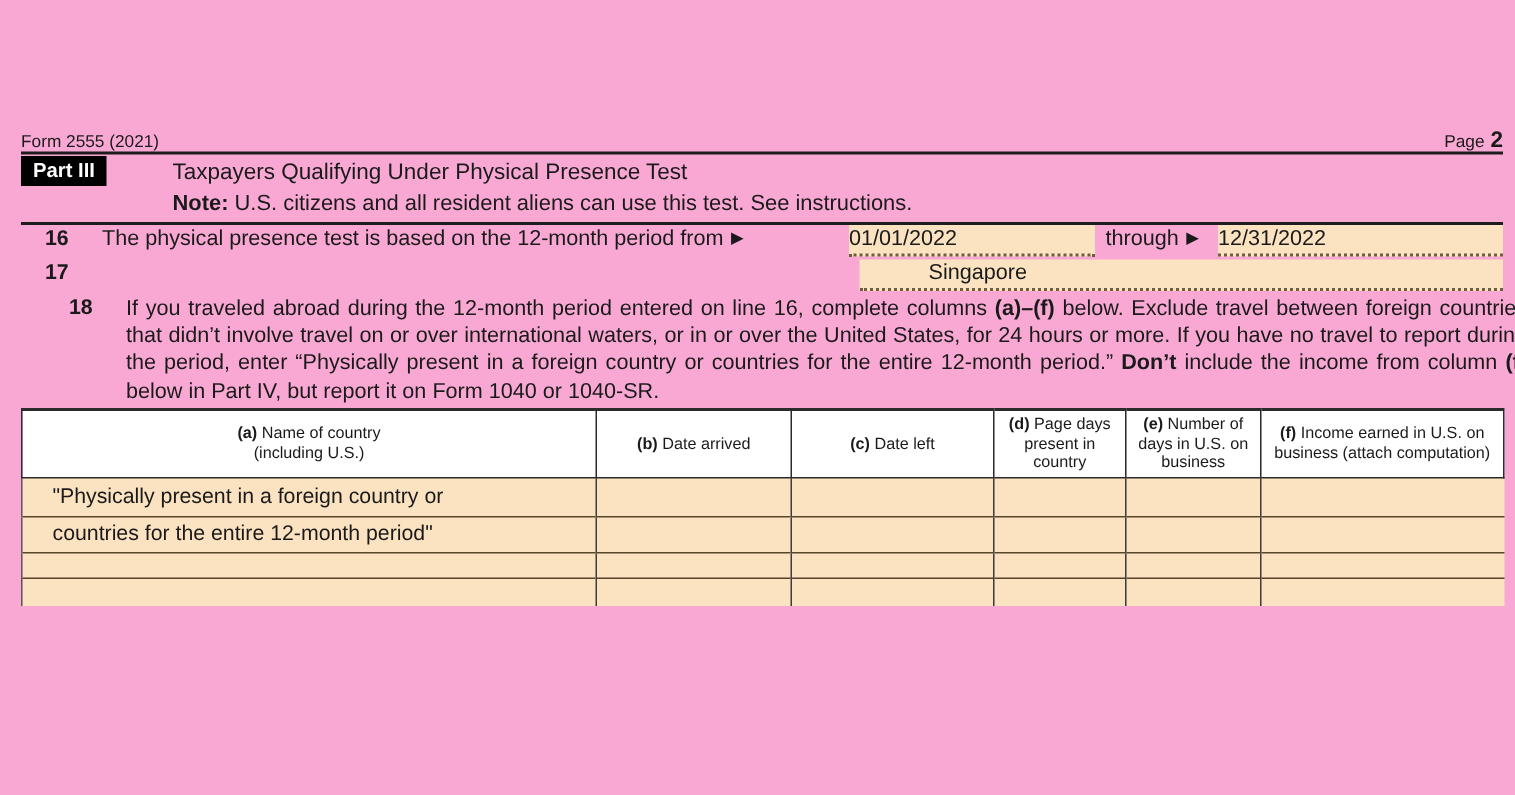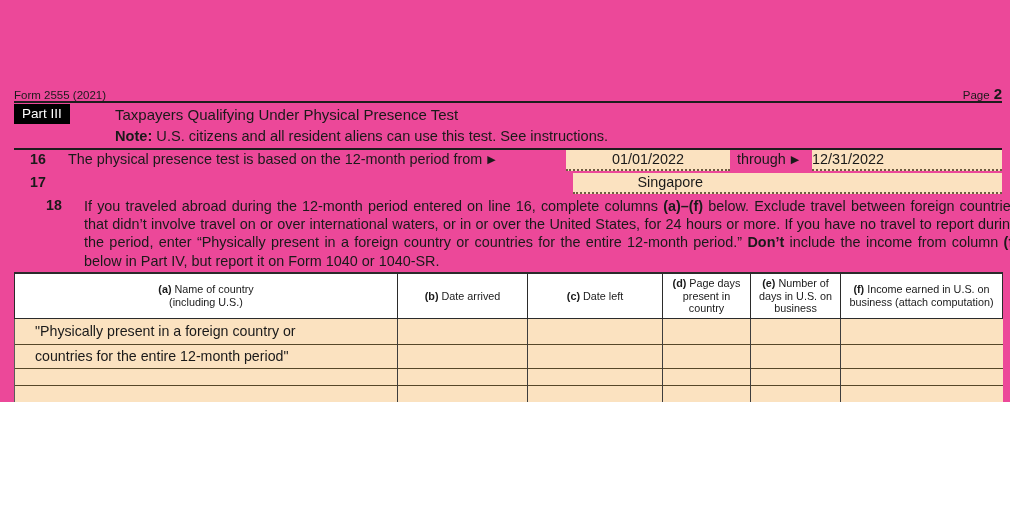--- a/index.html
+++ b/index.html
@@ -1,43 +1,43 @@
 <!DOCTYPE html>
 <html><head>
 <meta charset="utf-8">
 <style>
   * { margin:0; padding:0; box-sizing:border-box; }
   html,body { background:#fff; }
   .page {
-    position:relative; width:1010px; height:402px; background:#ec4899;
+    position:relative; width:1010px; height:530px; background:#f9a8d4;
     font-family:"Liberation Sans", sans-serif; color:#1a1a1a; overflow:hidden;
   }
   
   .form-meta { position:absolute; top:85px; left:14px; width:988px;
     display:flex; justify-content:space-between; align-items:baseline; font-size:11.5px; }
   .page-num b { font-size:15px; margin-left:4px; }
   .rule-thick { position:absolute; top:101px; left:14px; width:988px; height:2px; background:#1d1d1d; }
   .rule-thin  { position:absolute; top:148px; left:14px; width:988px; height:1.5px; background:#1d1d1d; }
   
   .part-badge { position:absolute; top:104px; left:14px; background:#000; color:#fff;
-    font-weight:normal; font-size:13.5px; padding:2px 8px 3px; }
+    font-weight:bold; font-size:13.5px; padding:2px 8px 3px; }
   .part-title { position:absolute; top:106px; left:115px; font-weight:normal; font-size:15px; }
   .note-line  { position:absolute; top:128px; left:115px; font-size:14.6px; }
   
   .fline { position:absolute; left:0; width:1010px; height:22px; font-size:14.4px; }
   .l16 { top:151px; } .l17 { top:174px;padding-left:44px; } .l18 { top:197px; height:76px;margin-left:16px; }
   .lnum { position:absolute; left:30px; font-weight:bold; font-size:14.2px; }
   .ltext { position:absolute; left:68px; white-space:nowrap; }
   .arr { font-size:11px; margin-left:5px; vertical-align:1px; }
   .field { position:absolute; top:-1px; height:21px; background:#fbe2c0;
     border-bottom:2px dotted #6e5d41; font-size:14.4px; line-height:18px; }
-  .f-from    { left:566px; width:164px; text-align:center; }
+  .f-from    { left:566px; width:164px; }
   .f-through { left:812px; width:190px; text-align:left; }
   .f-country { left:573px; width:429px; text-align:left; }
-  .f-country .val { display:inline-block; width:130px; text-align:right; }
+  .f-country .val { display:inline-block; width:130px; text-align:left;margin-left:46px; }
   .through-lbl { position:absolute; left:737px; white-space:nowrap;text-align:right; }
   .para { position:absolute; left:68px; width:934px; text-align:justify;
     font-size:14.4px; line-height:18.2px; }
   
   table.travel { position:absolute; top:272px; left:14px; width:988px;
     border-collapse:collapse; table-layout:fixed; }
   table.travel th {
     height:45px; vertical-align:middle; text-align:center; font-weight:normal;
     font-size:10.8px; line-height:12.5px; padding:0 3px;
     border:1.4px solid #2b2b2b; border-top:2px solid #2b2b2b; border-bottom:1.6px solid #2b2b2b;

